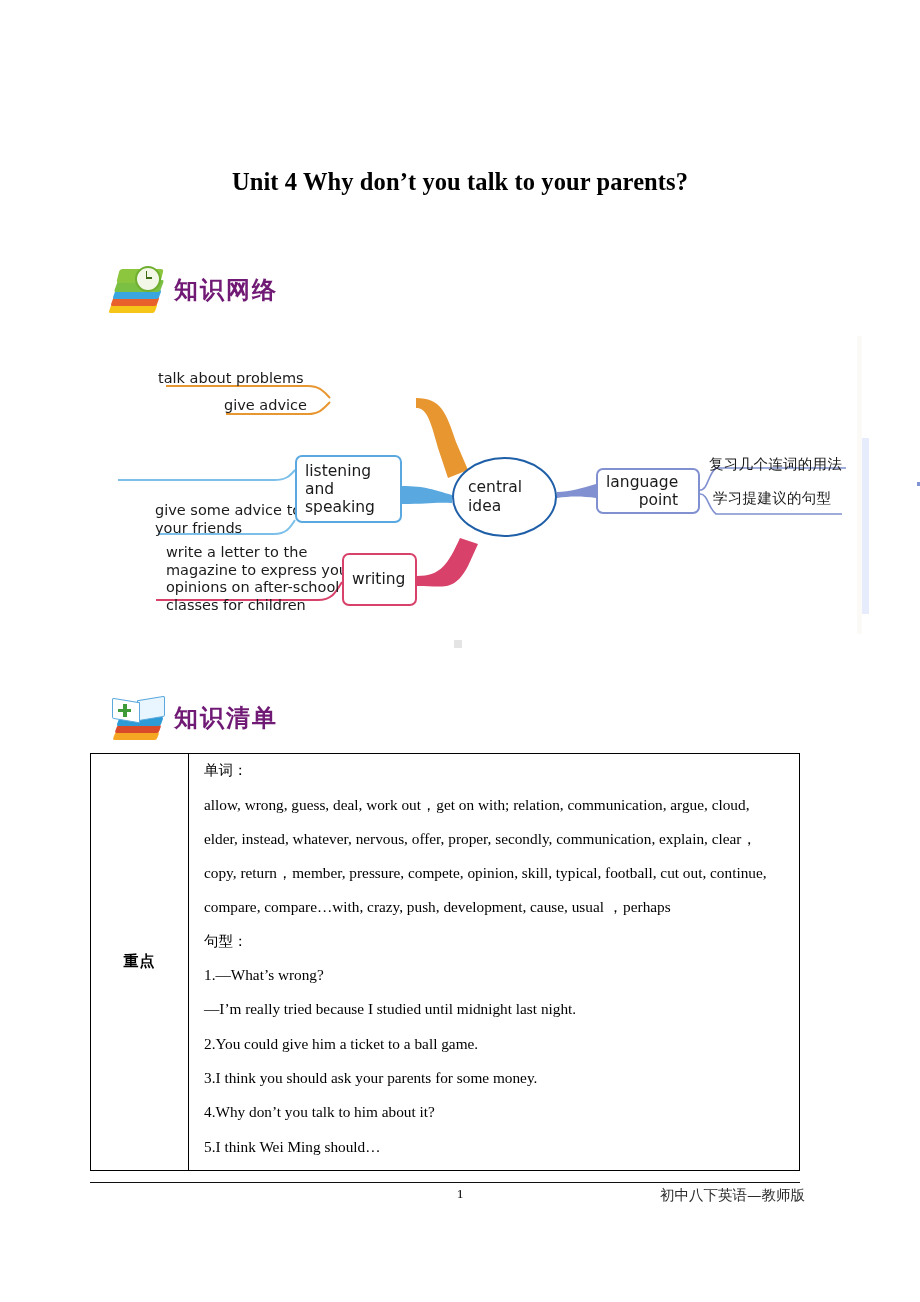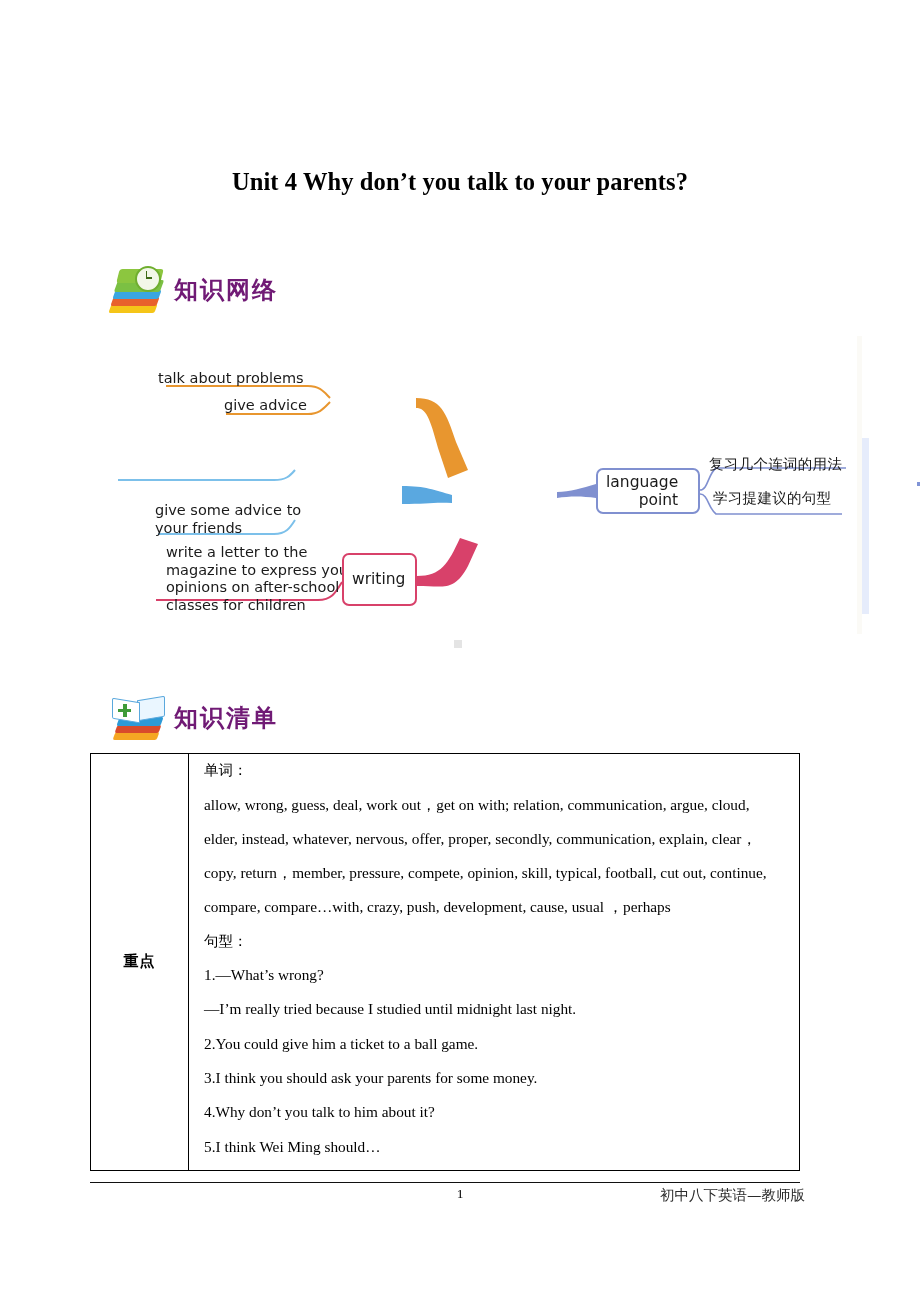--- a/index.html
+++ b/index.html
@@ -280,24 +280,29 @@
   <div class="mm-label l-giveadv">give advice</div>
   <div class="mm-label l-givesome">give some advice to
 your friends</div>
   <div class="mm-label l-writelet">write a letter to the
 magazine to express your
 opinions on after-school
 classes for children</div>
   <div class="mm-label l-cn1">复习几个连词的用法</div>
   <div class="mm-label l-cn2">学习提建议的句型</div>
 
+  <div class="mm-node ls" style="white-space:pre-line;">listening
+and
+speaking</div>
   <div class="mm-node writing">writing</div>
   <div class="mm-node langpoint" style="white-space:pre-line;text-align:right;">language
 point</div>
 
+  <div class="mm-center" style="white-space:pre-line;">central
+idea</div>
 
   <div class="mm-dot"></div>
 </div>
 
 <div class="right-artifact2"></div>
 <div class="right-artifact"></div>
 <div class="right-tick"></div>
 
 <div class="section-head kl">
   <span class="book-icon">

